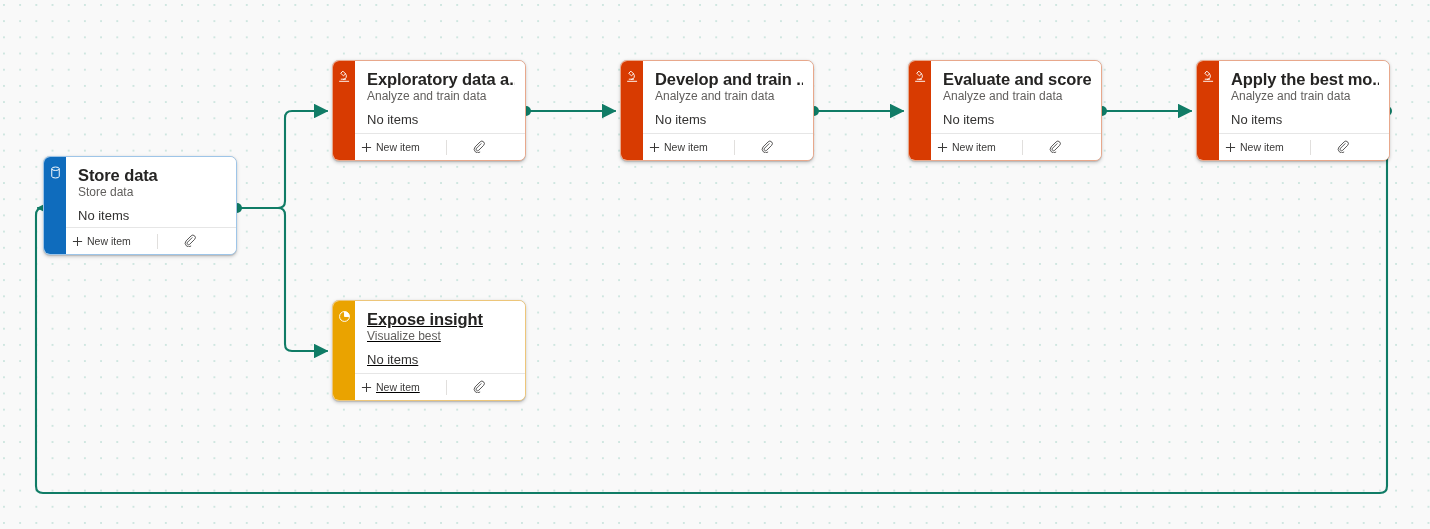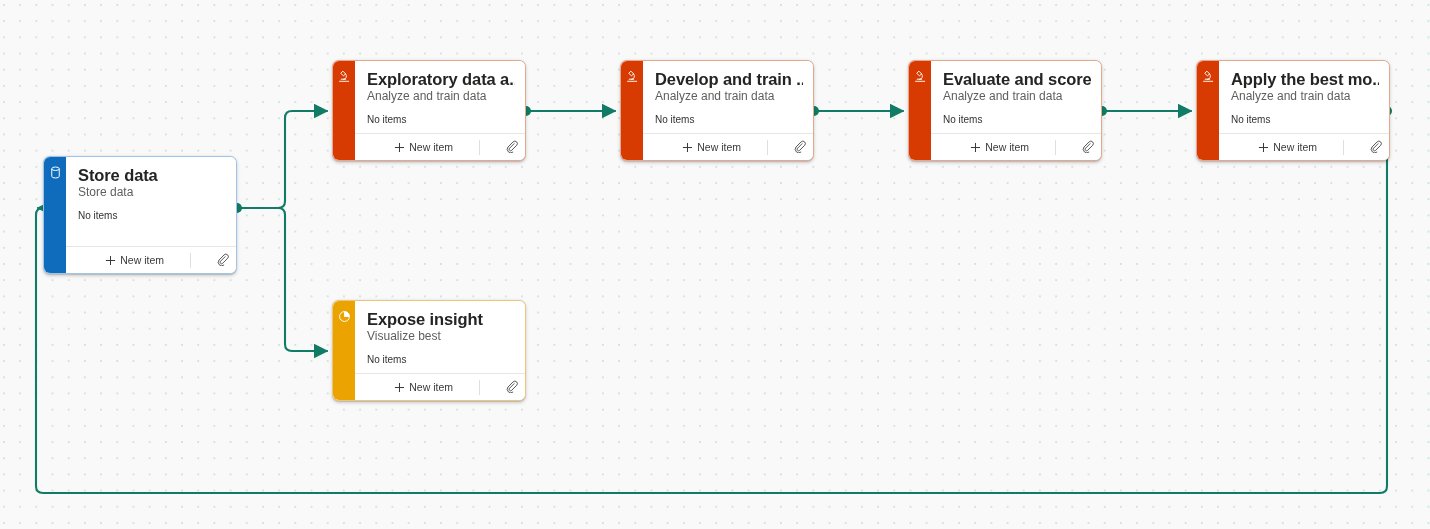--- a/index.html
+++ b/index.html
@@ -68,32 +68,32 @@
   }
   .card-sub {
     font-size: 12px;
     color: #605e5c;
     margin: 1px 10px 0 12px;
     white-space: nowrap;
     overflow: hidden;
     line-height: 13px;
   }
   .card-items {
-    font-size: 10px;
+    font-size: 13px;
     color: #323130;
     margin: 9px 10px 0 12px;
     line-height: 16px;
     flex: 1 1 auto;
   }
   .card-footer {
     border-top: 1px solid #e6e6e6;
     height: 26px;
     display: flex;
     align-items: center;
-    justify-content: flex-end;
+    justify-content: flex-start;
     padding-right: 3px;
     gap: 16px;
   }
   .new-item {
     display: flex;
     align-items: center;
     gap: 4px;
     font-size: 10.5px;
     color: #3b3a39;
     padding: 2px 6px;
@@ -116,21 +116,21 @@
     align-items: center;
   }
 
   
   .strip-blue   { background: #0f6cbd; }
   .strip-orange { background: #d83b01; }
   .strip-amber  { background: #eaa300; }
 
   .border-blue   { border: 1px solid #9ec5e8; }
   .border-orange { border: 1px solid #e8a88c; }
-  .border-amber  { border: 1px solid #edc67a; }
+  .border-amber  { border: 1px solid #edc67a; text-decoration: underline; }
 </style>
 </head>
 <body>
 
 <div id="canvas">
 
   <svg id="wires" viewBox="0 0 1430 529" width="1430" height="529">
     <defs>
       <marker id="arw" viewBox="0 0 10 10" refX="9" refY="5" markerWidth="7" markerHeight="7" orient="auto-start-reverse">
         <path d="M 0 0 L 10 5 L 0 10 z" fill="#107c66"></path>
@@ -152,21 +152,21 @@
     </g>
     <g fill="#107c66">
       <circle cx="237" cy="208" r="5"></circle>
       <circle cx="526" cy="111" r="5"></circle>
       <circle cx="814" cy="111" r="5"></circle>
       <circle cx="1102" cy="111" r="5"></circle>
       <circle cx="1387" cy="111" r="5"></circle>
     </g>
   </svg>
 
-  <div class="card border-blue" style="left:43px; top:156px; width:194px; height:118px;">
+  <div class="card border-blue" style="left:43px; top:156px; width:194px; height:99px;">
     <div class="card-strip strip-blue">
       <span>
         <svg width="15" height="15" viewBox="0 0 20 20" fill="none" stroke="#ffffff" stroke-width="1.3">
           <ellipse cx="10" cy="5" rx="5" ry="2.3"></ellipse>
           <path d="M5 5 L5 15"></path>
             <path d="M15 5 L15 15"></path>
           <path d="M5 15 A5 2.3 0 0 0 15 15"></path>
         </svg>
       </span>
     </div>

